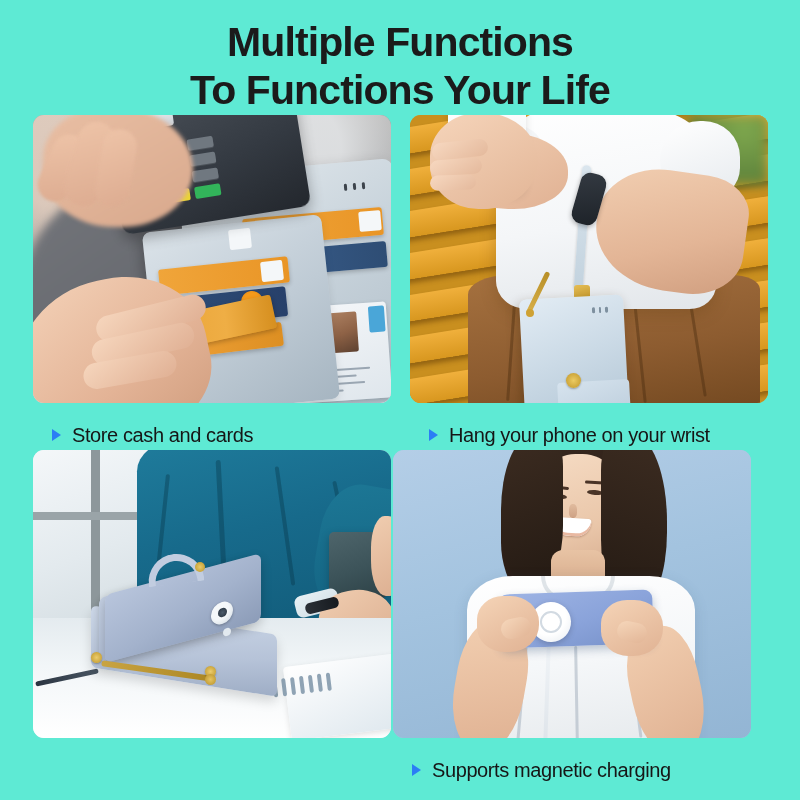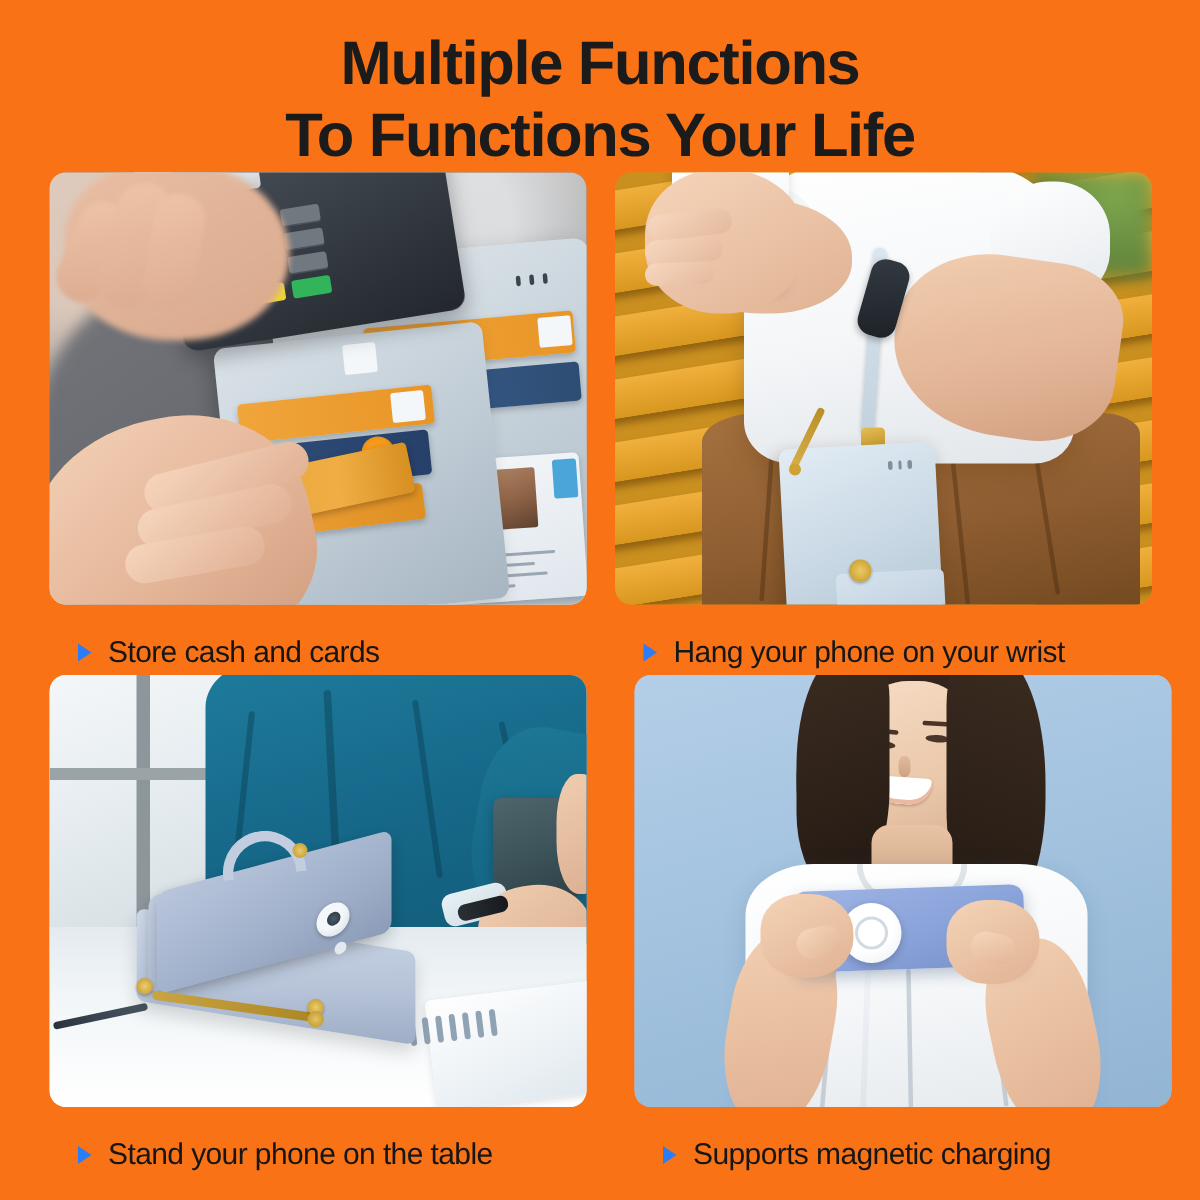--- a/index.html
+++ b/index.html
@@ -9,21 +9,21 @@
     height: 800px;
     background: #ffffff;
     font-family: "Liberation Sans", sans-serif;
     overflow: hidden;
   }
 
   .page {
     position: relative;
     width: 800px;
     height: 800px;
-    background: #f97316;
+    background: #5eead4;
   }
 
   
   .title-block {
     position: absolute;
     top: 18px;
     left: 0;
     width: 800px;
     text-align: center;
   }
@@ -44,21 +44,21 @@
     width: 735px;
     height: 625px;
   }
   .cell {
     position: absolute;
     width: 358px;
   }
   .cell-0 { left: 0;     top: 0; }
   .cell-1 { left: 377px; top: 0; }
   .cell-2 { left: 0;     top: 335px; }
-  .cell-3 { left: 390px; top: 335px; }
+  .cell-3 { left: 360px; top: 335px; }
 
   .photo {
     position: relative;
     width: 358px;
     height: 288px;
     border-radius: 11px;
     overflow: hidden;
     background: #cfd6dc;
   }
   .cell-2 .photo, .cell-3 .photo { height: 288px; }
@@ -749,24 +749,20 @@
         <div class="cam"></div>
         <div class="cam-lens"></div>
         <div class="cam2"></div>
         <div class="handstrap"></div>
         <div class="strap-snap"></div>
         <div class="base-zip"></div>
         <div class="rivet rv1"></div>
         <div class="rivet rv2"></div>
         <div class="zip-pull"></div>
       </div>
-      <div class="caption">
-        <span class="bullet"></span>
-        <span class="caption-text">Stand your phone on the table</span>
-      </div>
     </div>
 
     <div class="cell cell-3">
       <div class="photo p4">
         <div class="bg4"></div>
         <div class="hair-back"></div>
         <div class="head"></div>
         <div class="brow brow-l"></div>
         <div class="brow brow-r"></div>
         <div class="eye eye-l"></div>

